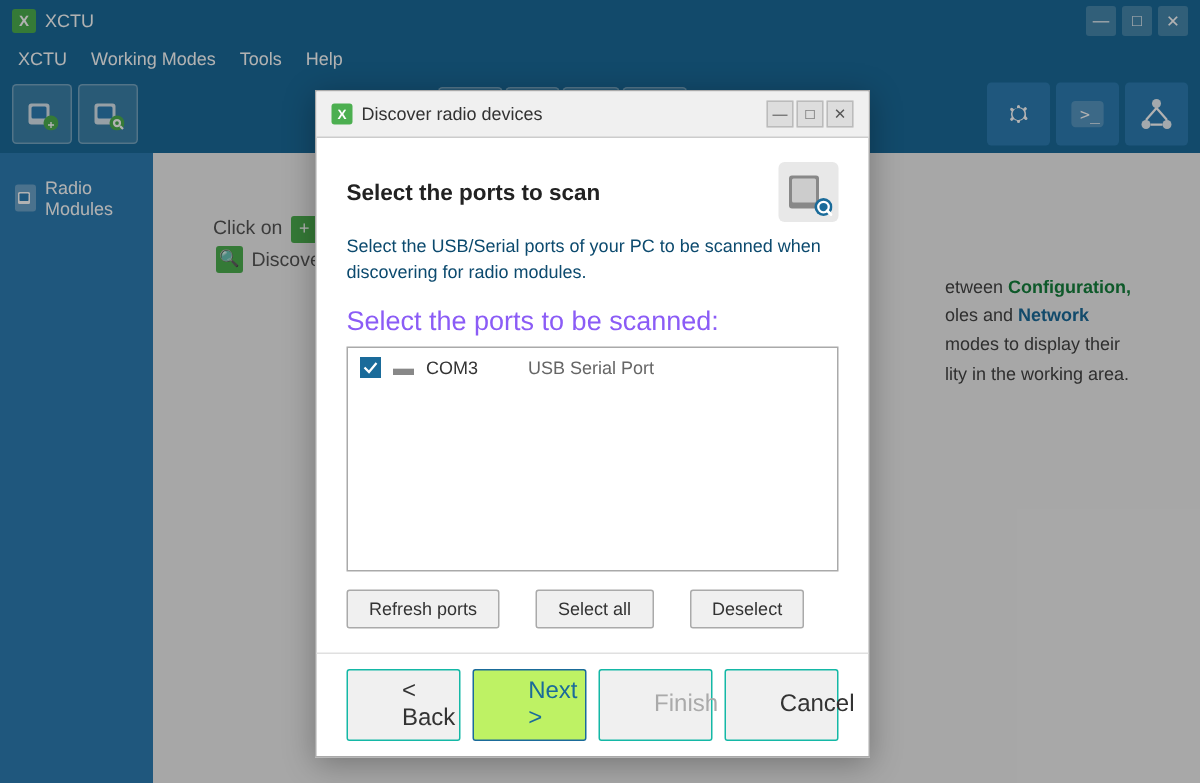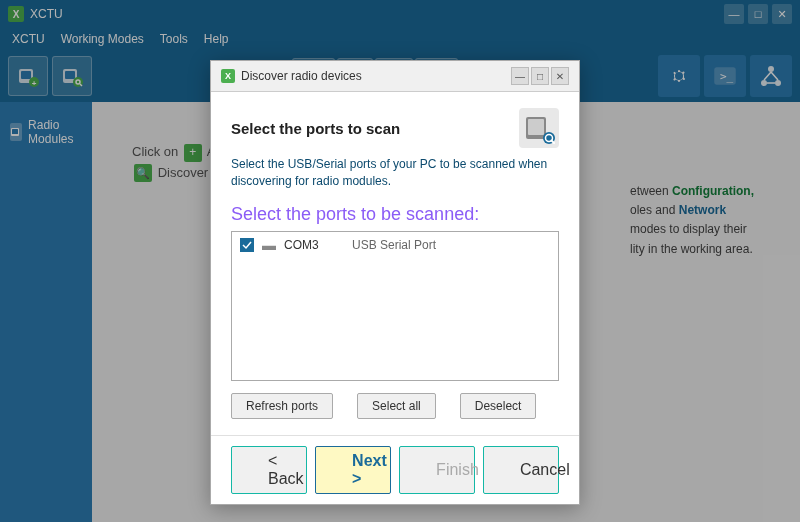--- a/index.html
+++ b/index.html
@@ -115,21 +115,21 @@
 
     
     .main-content {
       display: flex;
       height: calc(522px - 28px - 22px - 52px);
       background: #f0f0f0;
     }
 
     
     .sidebar {
-      width: 92px;
+      width: 102px;
       background: #2d7db3;
       padding: 8px 0;
     }
     .sidebar-item {
       padding: 8px 10px;
       color: white;
       font-size: 12px;
       cursor: pointer;
       display: flex; align-items: center; gap: 6px;
     }
@@ -298,24 +298,24 @@
       padding: 5px 36px;
       font-size: 16px;
       border: 1px solid #14b8a6;
       background: #f0f0f0;
       cursor: pointer;
       border-radius: 2px;
       color: #333;
       min-width: 70px;
     }
     .footer-btn.active {
-      background: #fef9c3;
+      background: #bef264;
       border-color: #1a6b9a;
       color: #1a6b9a;
-      font-weight: 700;
+      font-weight: 400;
     }
     .footer-btn.disabled {
       color: #aaa;
       cursor: default;
     }
 
     
     .bg-instruction {
       font-size: 13px;
       color: #555;

